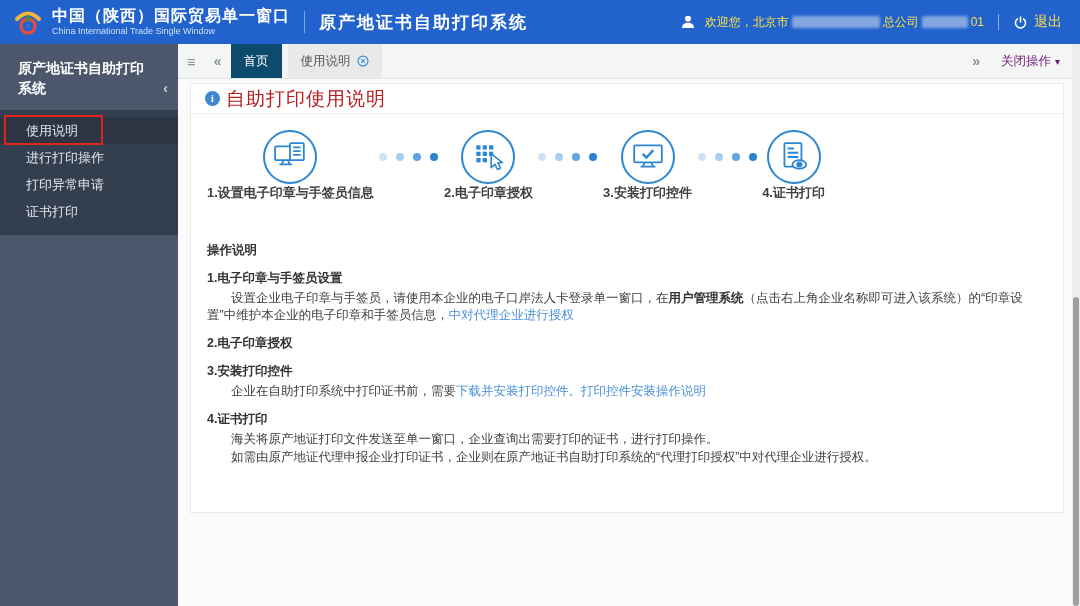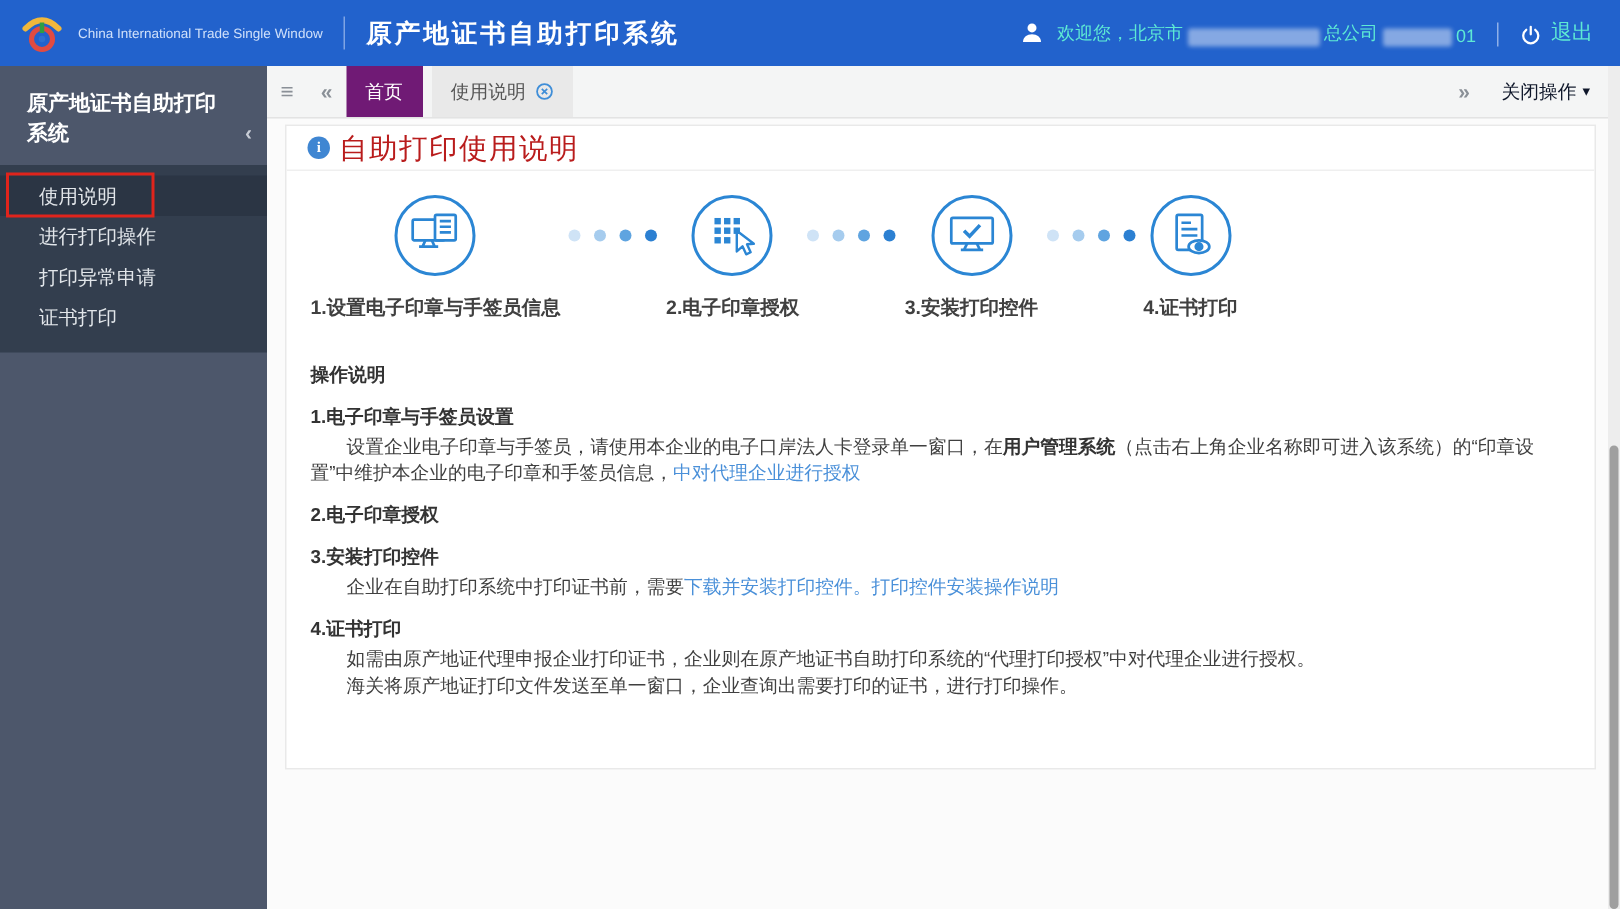--- a/index.html
+++ b/index.html
@@ -9,21 +9,21 @@
   
   .topbar { position:absolute; left:0; top:0; width:1080px; height:44px; background:#2262cc;
             display:flex; align-items:center; justify-content:space-between; padding:0 18px 0 12px; }
   .brand { display:flex; align-items:center; }
   .logo { width:32px; height:32px; margin-right:8px; flex:0 0 auto; }
   .brand-text { color:#fff; line-height:1.1; }
   .brand-title { font-size:16px; font-weight:bold; letter-spacing:1px; }
   .brand-sub { font-size:9px; color:#cfe0fa; margin-top:2px; }
   .vbar { width:1px; height:22px; background:#7fa4e4; margin:0 14px; }
   .sys-title { color:#fff; font-size:17px; font-weight:bold; letter-spacing:2px; }
-  .user-area { display:flex; align-items:flex-end; color:#5eead4; font-size:12px; }
+  .user-area { display:flex; align-items:center; color:#fde047; font-size:12px; }
   .user-ic { width:18px; height:18px; margin-right:8px; }
   .redact { display:inline-block; height:12px; background:rgba(255,255,255,.45); border-radius:2px;
             filter:blur(1.5px); margin:0 3px; vertical-align:middle; }
   .vbar2 { width:1px; height:16px; background:#8fb0e8; margin:0 14px; }
   .power-ic { width:15px; height:15px; margin-right:6px; }
   .logout { font-size:14px; cursor:pointer; }
 
   
   .sidebar { position:absolute; left:0; top:44px; width:178px; bottom:0; background:#4d576b; }
   .side-title { position:relative; padding:14px 26px 12px 18px; color:#fff; font-size:14px;
@@ -34,44 +34,44 @@
   .menu-item.active { background:#2b3544; }
   .annotation-box { position:absolute; left:4px; top:5px; width:99px; height:30px;
                     border:2px solid #e0241c; pointer-events:none; z-index:5; }
 
   
   .tabbar { position:absolute; left:178px; top:44px; right:8px; height:35px; background:#f4f5f5;
             border-bottom:1px solid #e3e3e3; display:flex; align-items:stretch; }
   .tab-tool { display:flex; align-items:center; color:#8a9097; padding:0 9px; font-size:15px; cursor:pointer; }
   .tab-tool.small { font-size:14px; font-weight:bold; }
   .tab { display:flex; align-items:center; padding:0 13px; font-size:12.5px; cursor:pointer; }
-  .tab.home { background:#701a75; color:#fff; }
+  .tab.home { background:#0c4a6e; color:#fff; }
   .tab.doc { background:#e9e9e9; color:#555; margin-left:6px; }
   .tab-close { width:12px; height:12px; margin-left:6px; cursor:pointer; }
   .tab-spacer { flex:1; }
-  .close-ops { display:flex; align-items:center; color:#0f172a; font-size:12.5px; padding:16px 12px; cursor:pointer;justify-content:center; }
+  .close-ops { display:flex; align-items:center; color:#701a75; font-size:12.5px; padding:16px 12px; cursor:pointer;justify-content:center; }
   .close-ops .caret { margin-left:4px; font-size:10px; }
 
   
   .content { position:absolute; left:178px; top:80px; right:8px; bottom:0; background:#fbfbfb; }
   .panel { margin:3px 8px 0 12px; height:430px; background:#fff; border:1px solid #e9e9e9; overflow:hidden; }
   .panel-head { height:30px; display:flex; align-items:center; padding-left:14px;
                 border-bottom:1px solid #efefef; }
   .info-i { width:15px; height:15px; border-radius:50%; background:#3f86d2; color:#fff;
             font-size:10px; font-weight:bold; font-family:"Liberation Serif","DejaVu Serif",serif;
             display:flex; align-items:center; justify-content:center; margin-right:6px; }
   .panel-title { color:#b91c1c; font-size:19px; font-weight:normal; letter-spacing:1px; }
 
   
   .steps { display:flex; align-items:flex-start; padding:16px 238px 0 16px; height:114px; }
   .step { display:flex; flex-direction:column; align-items:center; }
   .step-circle { width:54px; height:54px; border:2px solid #2b86d4; border-radius:50%;
                  display:flex; align-items:center; justify-content:center; background:#fff; }
   .step-circle svg { width:34px; height:34px; }
-  .step-label { margin-top:12px; font-size:13px; font-weight:bold; color:#404040; white-space:nowrap; }
+  .step-label { font-size:13px; font-weight:bold; color:#404040; white-space:nowrap; }
   .dots { flex:1; display:flex; align-items:center; justify-content:center; gap:9px; height:54px; }
   .dot { width:8px; height:8px; border-radius:50%; }
   .d1 { background:#cfe3f6; } .d2 { background:#a6ccee; } .d3 { background:#5fa4e0; } .d4 { background:#2c80d2; }
 
   
   .docs { padding:6px 20px 0 16px; color:#333; font-size:12.5px; }
   .sec-h { font-size:12.5px; font-weight:bold; margin:8px 0 2px; }
   .sub-h { font-size:12.5px; font-weight:bold; margin:11px 0 3px; }
   .para { margin:3px 0 2px; text-indent:24px; line-height:17px; color:#404040; }
   .para.tight { margin:1px 0; }
@@ -87,20 +87,21 @@
 
 <header class="topbar">
   <div class="brand">
     <svg class="logo" viewBox="0 0 32 32">
       <path d="M5 13 Q16 2 27 13" stroke="#f0b73c" stroke-width="4" fill="none" stroke-linecap="round"></path>
       <circle cx="16" cy="20" r="7" stroke="#e14b41" stroke-width="3.4" fill="none"></circle>
       <path d="M16 9 v7" stroke="#2f9e44" stroke-width="3"></path>
       <circle cx="16" cy="20" r="2.2" fill="#2f6fd0"></circle>
     </svg>
     <div class="brand-text">
+      <div class="brand-title">中国（陕西）国际贸易单一窗口</div>
       <div class="brand-sub">China International Trade Single Window</div>
     </div>
     <div class="vbar"></div>
     <div class="sys-title">原产地证书自助打印系统</div>
   </div>
   <div class="user-area">
     <svg class="user-ic" viewBox="0 0 24 24">
       <circle cx="12" cy="7.5" r="4" fill="#fff"></circle>
       <path d="M4 20c0-4.5 3.6-7 8-7s8 2.5 8 7z" fill="#fff"></path>
     </svg>
@@ -244,22 +245,22 @@
 
       <div class="sub-h">1.电子印章与手签员设置</div>
       <p class="para"><span>设置企业电子印章与手签员，请使用本企业的电子口岸法人卡登录单一窗口，在</span><b>用户管理系统</b><span>（点击右上角企业名称即可进入该系统）的“印章设置”中维护本企业的电子印章和手签员信息，</span><a class="link">中对代理企业进行授权</a></p>
 
       <div class="sub-h">2.电子印章授权</div>
 
       <div class="sub-h">3.安装打印控件</div>
       <p class="para"><span>企业在自助打印系统中打印证书前，需要</span><a class="link">下载并安装打印控件。</a><a class="link">打印控件安装操作说明</a></p>
 
       <div class="sub-h">4.证书打印</div>
+      <p class="para tight">海关将原产地证打印文件发送至单一窗口，企业查询出需要打印的证书，进行打印操作。</p>
       <p class="para tight">如需由原产地证代理申报企业打印证书，企业则在原产地证书自助打印系统的“代理打印授权”中对代理企业进行授权。</p>
-      <p class="para tight">海关将原产地证打印文件发送至单一窗口，企业查询出需要打印的证书，进行打印操作。</p>
 
     </div>
   </section>
 </main>
 
 <div class="scrollbar">
   <div class="scroll-thumb"></div>
 </div>
 
 </body></html>

